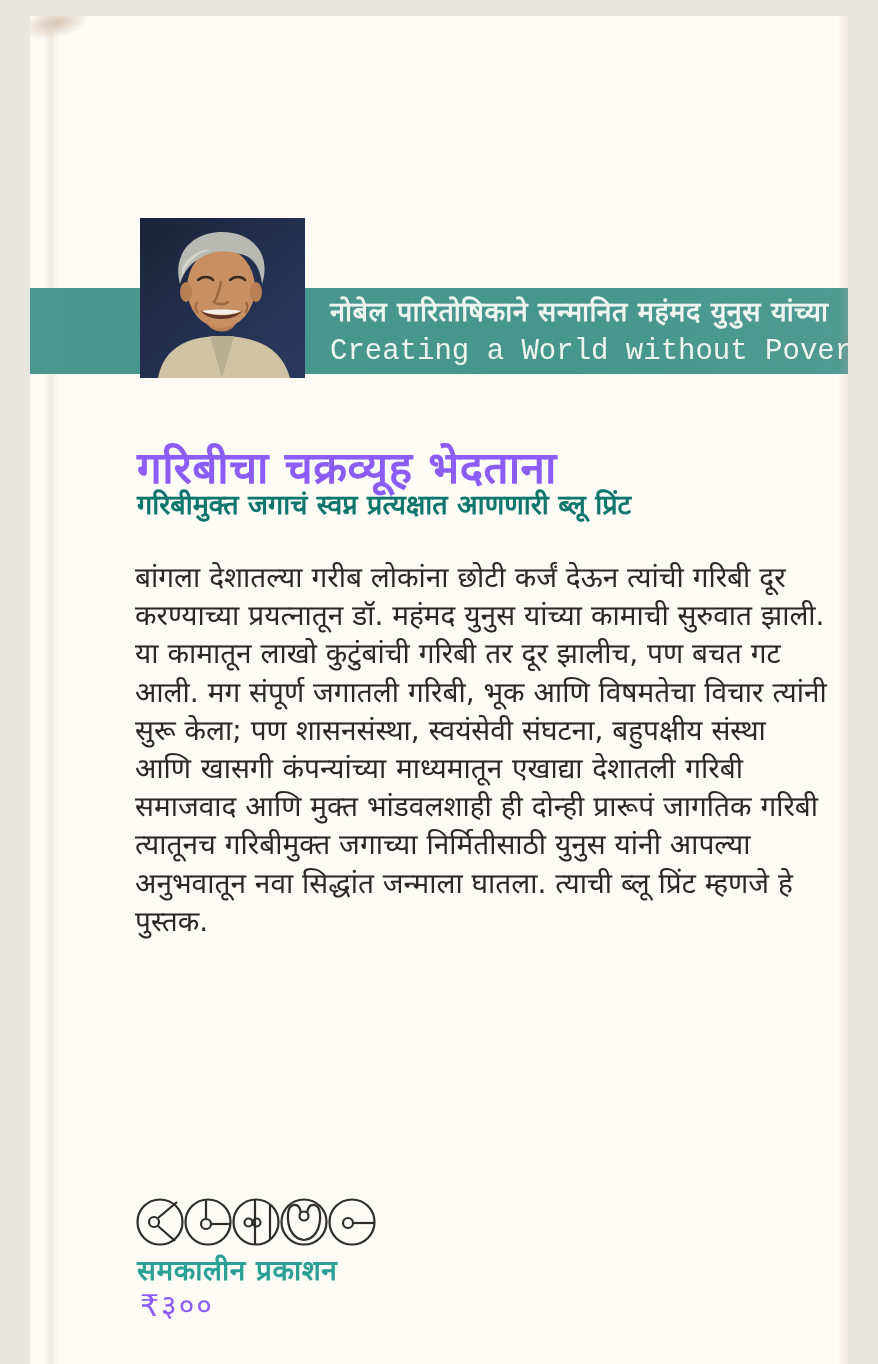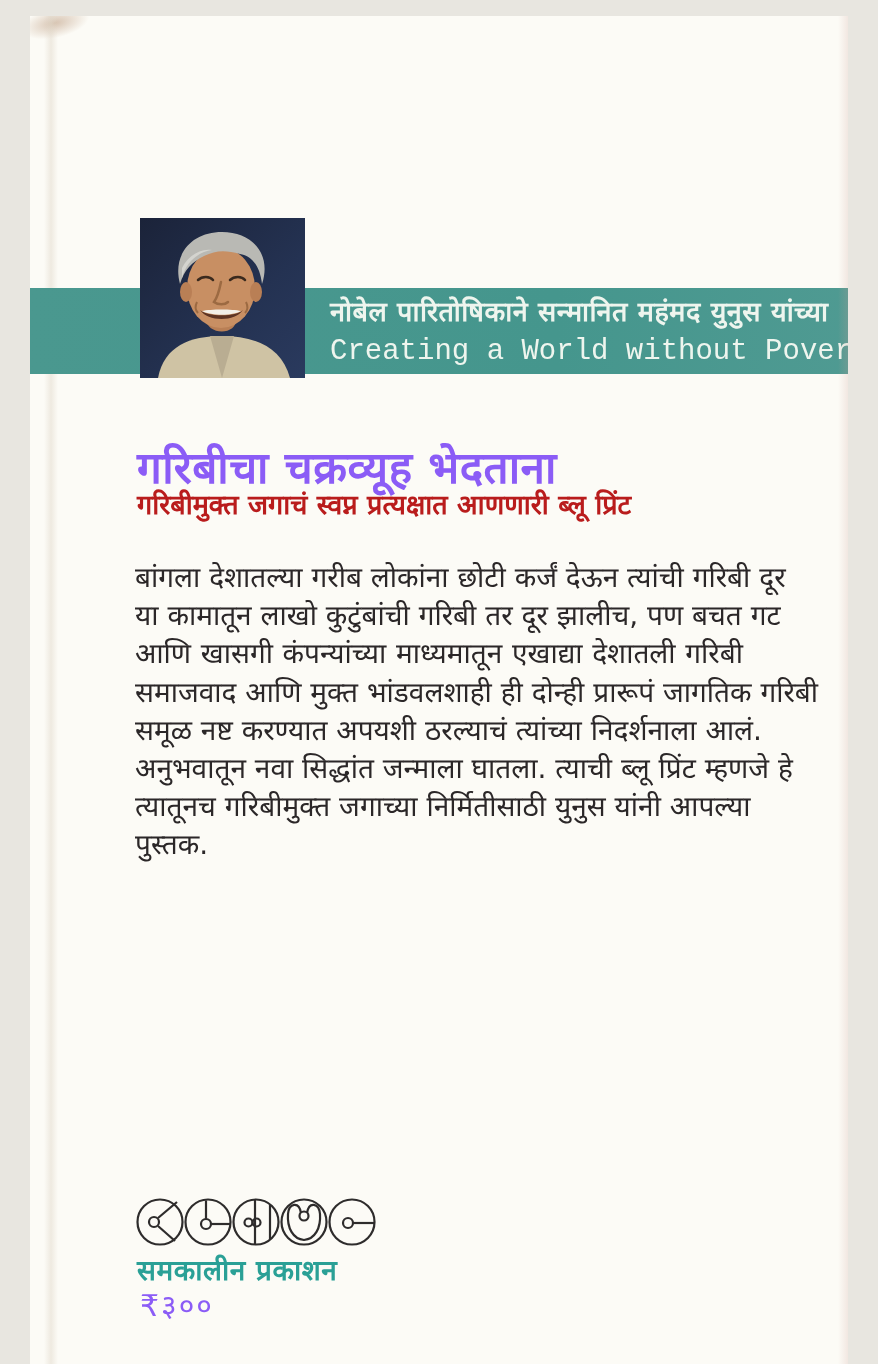--- a/index.html
+++ b/index.html
@@ -60,21 +60,21 @@
   }
   .photo svg { display: block; width: 100%; height: 100%; }
   
   .title {
     position: absolute; left: 107px; top: 420px;
     font-size: 44px; font-weight: bold; color: #8b5cf6;
     letter-spacing: .5px; white-space: nowrap;
   }
   .subtitle {
     position: absolute; left: 107px; top: 469px;
-    font-size: 27px; font-weight: bold; color: #b91c1c;
+    font-size: 27px; font-weight: bold; color: #0f766e;
     white-space: nowrap;
   }
   
   .blurb {
     position: absolute; left: 105px; top: 543px; width: 608px;
     font-size: 28px; color: #2b2728;
   }
   .jline {
     height: 38.2px; line-height: 38.2px;
     text-align: justify; text-align-last: justify;
@@ -146,26 +146,28 @@
       <path d="M57,84 C55,88 55,92 58,95" stroke="#9c6a42" stroke-width="2" fill="none"></path>
       <path d="M106,84 C108,88 108,92 105,95" stroke="#9c6a42" stroke-width="2" fill="none"></path>
     </svg>
   </div>
 
   <div class="title">गरिबीचा चक्रव्यूह भेदताना</div>
   <div class="subtitle">गरिबीमुक्त जगाचं स्वप्न प्रत्यक्षात आणणारी ब्लू प्रिंट</div>
 
   <div class="blurb">
     <div class="jline">बांगला देशातल्या गरीब लोकांना छोटी कर्जं देऊन त्यांची गरिबी दूर</div>
+    <div class="jline">करण्याच्या प्रयत्नातून डॉ. महंमद युनुस यांच्या कामाची सुरुवात झाली.</div>
     <div class="jline">या कामातून लाखो कुटुंबांची गरिबी तर दूर झालीच, पण बचत गट</div>
+    <div class="jline">आली. मग संपूर्ण जगातली गरिबी, भूक आणि विषमतेचा विचार त्यांनी</div>
+    <div class="jline">सुरू केला; पण शासनसंस्था, स्वयंसेवी संघटना, बहुपक्षीय संस्था</div>
     <div class="jline">आणि खासगी कंपन्यांच्या माध्यमातून एखाद्या देशातली गरिबी</div>
     <div class="jline">समाजवाद आणि मुक्त भांडवलशाही ही दोन्ही प्रारूपं जागतिक गरिबी</div>
-    <div class="jline">समूळ नष्ट करण्यात अपयशी ठरल्याचं त्यांच्या निदर्शनाला आलं.</div>
+    <div class="jline">त्यातूनच गरिबीमुक्त जगाच्या निर्मितीसाठी युनुस यांनी आपल्या</div>
     <div class="jline">अनुभवातून नवा सिद्धांत जन्माला घातला. त्याची ब्लू प्रिंट म्हणजे हे</div>
-    <div class="jline">त्यातूनच गरिबीमुक्त जगाच्या निर्मितीसाठी युनुस यांनी आपल्या</div>
     <div class="jline last">पुस्तक.</div>
   </div>
 
   <div class="logo">
     <svg width="240" height="50" viewBox="0 0 240 50" stroke="#2e2c2c" fill="none" stroke-width="2.2">
 
       <circle cx="24" cy="25" r="22.5"></circle>
       <circle cx="18" cy="25" r="5"></circle>
       <path d="M22,21 L41,5"></path>
       <path d="M22,29 L39,44"></path>

